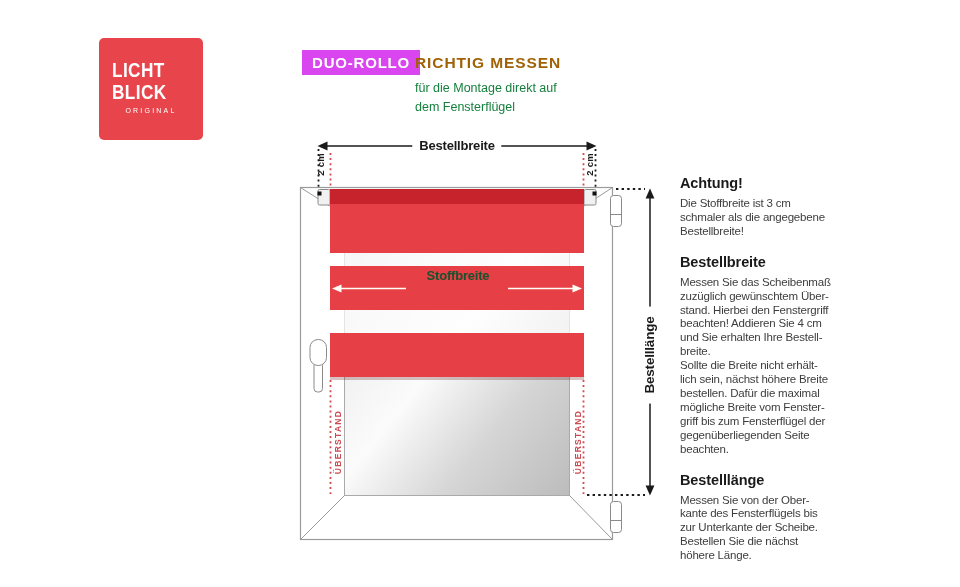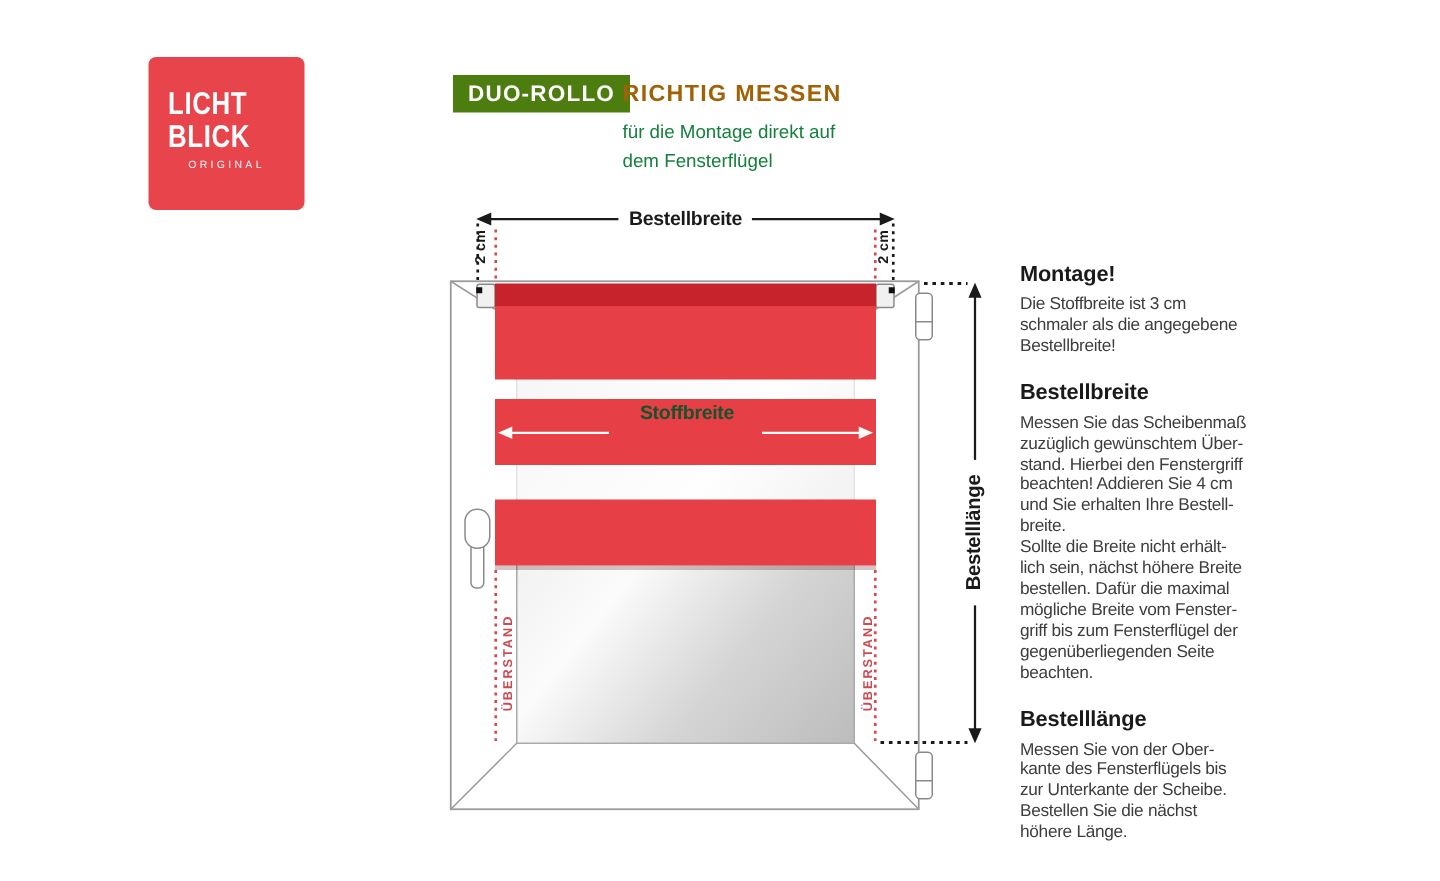--- a/index.html
+++ b/index.html
@@ -10,21 +10,21 @@
   
   .logo{position:absolute;left:99px;top:26px;width:104px;height:102px;
         background:#e8444b;border-radius:5px;}
   .logo-text{position:absolute;left:13px;top:21px;color:#fff;font-weight:bold;
              font-size:21px;line-height:22px;letter-spacing:.5px;
              transform:scaleX(.82);transform-origin:left top;white-space:pre;}
   .logo-sub{position:absolute;left:0;right:0;top:69px;text-align:center;color:#fff;
             font-size:7px;letter-spacing:2.2px;font-weight:500;}
   
   .badge{position:absolute;left:302px;top:38px;height:25px;line-height:25px;
-         background:#4d7c0f;color:#fff;font-weight:bold;font-size:15px;
+         background:#d946ef;color:#fff;font-weight:bold;font-size:15px;
          letter-spacing:.8px;padding:0 10px;}
   .title{position:absolute;left:415px;top:42px;color:#a16207;font-weight:bold;
          font-size:15.5px;letter-spacing:.9px;}
   .subtitle{position:absolute;left:415px;top:67px;color:#15803d;font-size:12.5px;
             line-height:19px;white-space:pre-line;}
   
   .dlabel{position:absolute;color:#1a1a1a;z-index:5;}
   .lbl-bestellbreite{left:457px;top:126px;transform:translateX(-50%);
     font-size:13px;font-weight:bold;letter-spacing:-.2px;background:#fff;padding:0 7px;}
   .vtext{writing-mode:vertical-rl;}
@@ -153,21 +153,21 @@
   <div class="dlabel lbl-bestellbreite">Bestellbreite</div>
   <div class="dlabel vtext lbl-2cm left">2 cm</div>
   <div class="dlabel vtext lbl-2cm right">2 cm</div>
   <div class="dlabel lbl-stoffbreite">Stoffbreite</div>
   <div class="dlabel vtext lbl-bestelllaenge">Bestelllänge</div>
   <div class="dlabel vtext lbl-ueberstand left">ÜBERSTAND</div>
   <div class="dlabel vtext lbl-ueberstand right">ÜBERSTAND</div>
 
   <div class="info">
     <div class="sec">
-      <h3>Montage!</h3>
+      <h3>Achtung!</h3>
       <p>Die Stoffbreite ist 3 cm
 schmaler als die angegebene
 Bestellbreite!</p>
     </div>
     <div class="sec">
       <h3>Bestellbreite</h3>
       <p>Messen Sie das Scheibenmaß
 zuzüglich gewünschtem Über-
 stand. Hierbei den Fenstergriff
 beachten! Addieren Sie 4 cm

